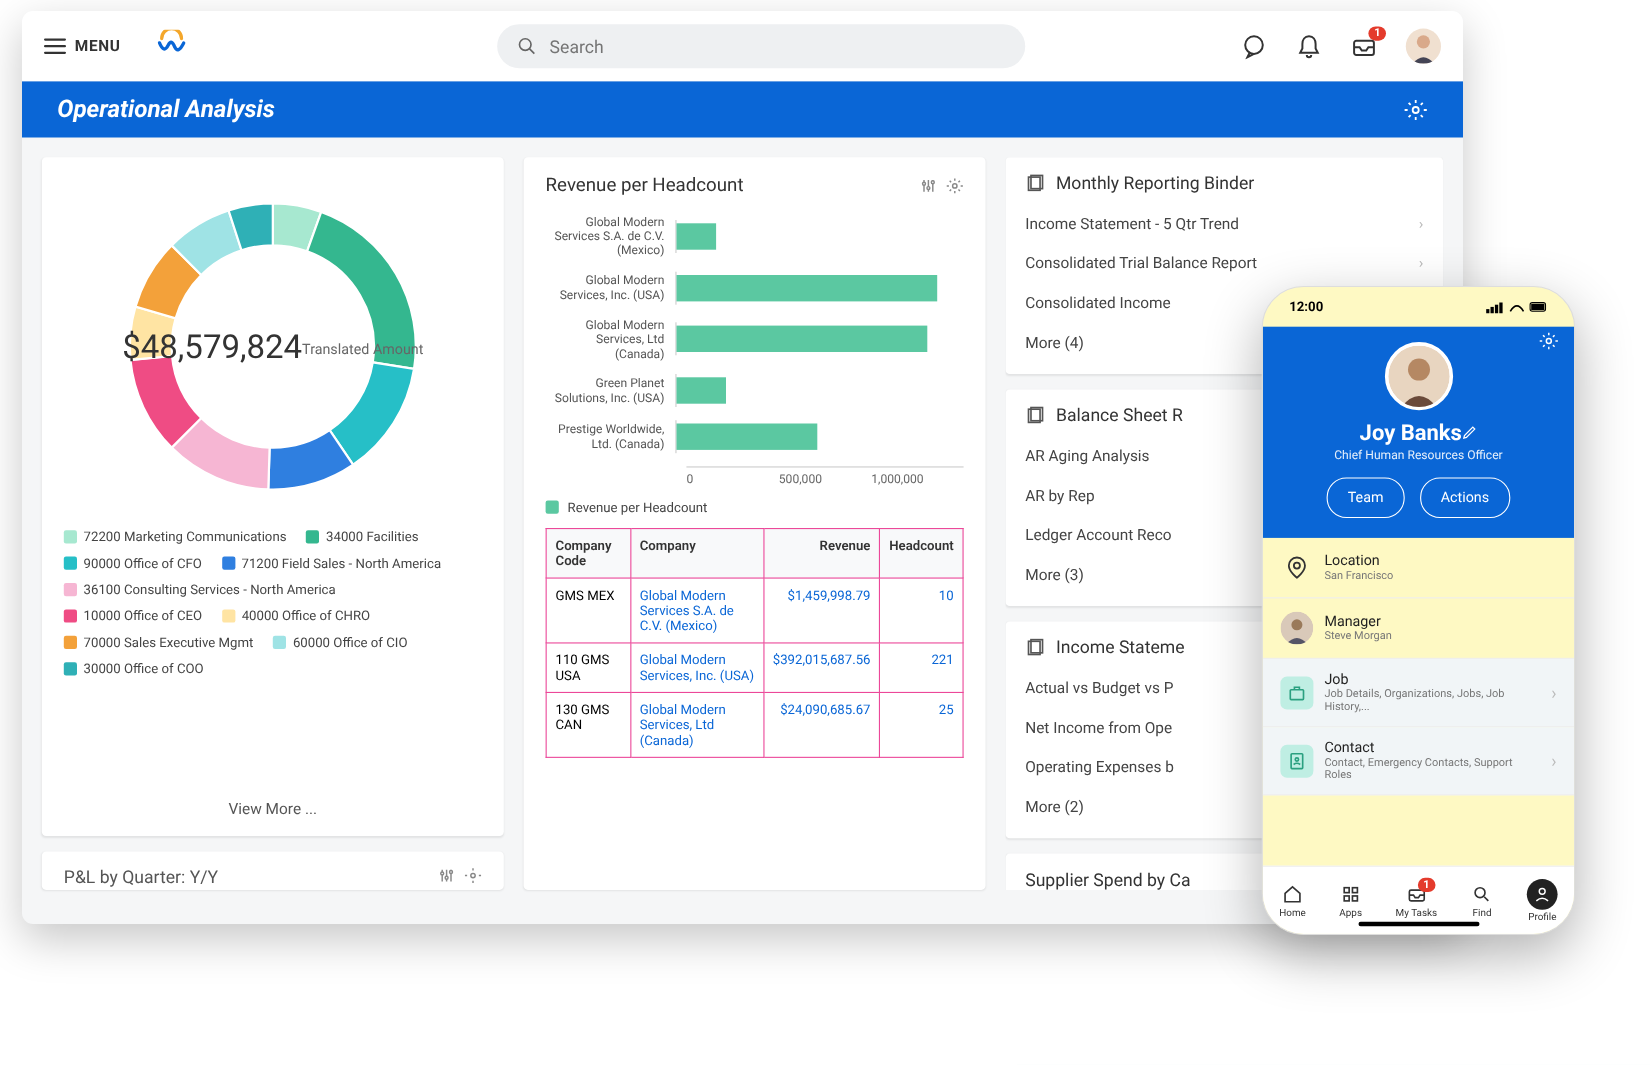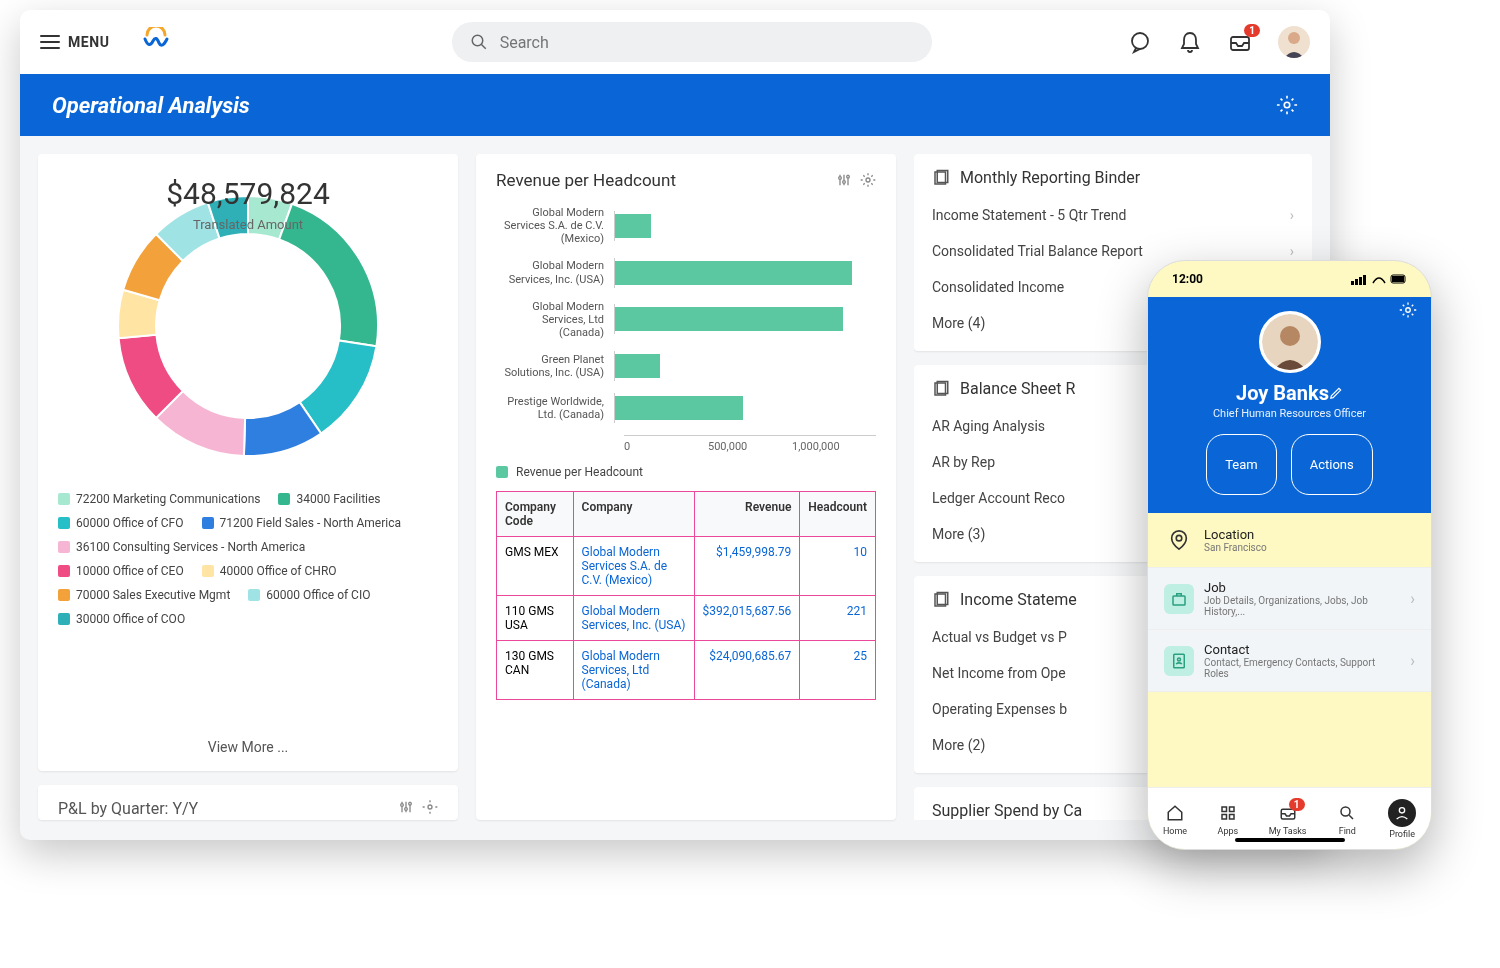--- a/index.html
+++ b/index.html
@@ -9,28 +9,28 @@
 .menu-btn { display: flex; align-items: center; gap: 8px; font-weight: 700; font-size: 14px; letter-spacing: 0.6px; cursor: pointer; color: #333; }
 .menu-btn .ham { width: 20px; height: 14px; display: flex; flex-direction: column; justify-content: space-between; }
 .menu-btn .ham span { height: 2px; background: #333; border-radius: 1px; }
 .logo { width: 32px; height: 32px; display: flex; align-items: center; justify-content: center; margin-left: 10px; }
 .search-bar { flex: 1; max-width: 480px; margin-left: 260px; height: 40px; background: #eef0f2; border-radius: 20px; display: flex; align-items: center; padding: 0 18px; color: #666; gap: 12px; }
 .search-bar input { border: none; background: transparent; outline: none; font-size: 16px; color: #b91c1c; }
 .topbar-right { margin-left: auto; display: flex; align-items: center; gap: 26px; }
 .icon-btn { width: 24px; height: 24px; position: relative; cursor: pointer; color: #333; }
 .badge { position: absolute; top: -6px; right: -8px; background: #e43b2c; color: #fff; font-size: 10px; border-radius: 8px; padding: 1px 5px; font-weight: 700; }
 .avatar { width: 32px; height: 32px; border-radius: 50%; background: #f0e0d0; display: flex; align-items: center; justify-content: center; overflow: hidden; }
-.banner { height: 62px; background: #0a66d6; color: #fff; display: flex; align-items: center; padding: 0 32px; font-size: 22px; font-weight: 700; font-style: italic; justify-content: space-between; }
+.banner { height: 51px; background: #0a66d6; color: #fff; display: flex; align-items: center; padding: 0 32px; font-size: 22px; font-weight: 700; font-style: italic; justify-content: space-between; }
 .content { padding: 18px; display: grid; grid-template-columns: 420px 420px 1fr; gap: 18px; height: calc(100% - 128px); overflow: hidden; }
 .card { background: #fff; border-radius: 4px; box-shadow: 0 1px 2px rgba(0,0,0,0.08); padding: 16px 20px; display: flex; flex-direction: column; }
 .card-head { display: flex; align-items: center; justify-content: space-between; margin-bottom: 8px; }
 .card-title { font-size: 17px; color: #333; font-weight: 400; }
 .card-icons { display: flex; gap: 8px; color: #888; }
 .donut-wrap { position: relative; width: 300px; height: 300px; align-self: center; margin-top: 6px; }
-.donut-center { position: absolute; inset: 0; display: flex; flex-direction: column; align-items: center; justify-content: flex-start; }
+.donut-center { position: absolute; inset: 0; display: flex; flex-direction: row; align-items: center; justify-content: center; }
 .donut-center .amount { font-size: 30px; color: #333; }
 .donut-center .sub { font-size: 13px; color: #666; margin-top: 6px; }
 .legend { margin-top: 16px; font-size: 12px; color: #444; display: flex; flex-wrap: wrap; gap: 10px 18px; }
 .legend-item { display: flex; align-items: center; gap: 6px; }
 .swatch { width: 12px; height: 12px; border-radius: 2px; }
 .view-more { text-align: center; color: #555; font-size: 14px; margin-top: auto; padding: 10px 0 0; }
 .bars-area { margin-top: 8px; }
 .bar-row { display: flex; align-items: center; font-size: 11px; color: #555; margin-bottom: 12px; }
 .bar-label { width: 118px; text-align: right; padding-right: 10px; line-height: 1.2; }
 .bar-track { flex: 1; height: 30px; position: relative; border-left: 1px solid #ccc; }
@@ -52,21 +52,21 @@
 
 
 .phone { position: absolute; right: 68px; top: 260px; width: 285px; height: 590px; background: #fef9c3; border-radius: 38px; box-shadow: 0 18px 50px rgba(0,0,0,0.3); overflow: hidden; border: 1px solid #ddd; }
 .phone-status { height: 36px; display: flex; align-items: center; justify-content: space-between; padding: 0 24px; font-size: 12px; font-weight: 700; }
 .phone-hero { background: #0a66d6; color: #fff; padding: 10px 16px 18px; text-align: center; position: relative; }
 .phone-hero .gear { position: absolute; right: 14px; top: 4px; }
 .phone-avatar { width: 62px; height: 62px; border-radius: 50%; background: #fff; margin: 4px auto 8px; border: 3px solid #fff; overflow: hidden; display:flex; align-items:center; justify-content:center;}
 .phone-name { font-size: 20px; font-weight: 700; }
 .phone-title { font-size: 11px; opacity: 0.9; margin-top: 2px; }
 .phone-btns { display: flex; gap: 14px; justify-content: center; margin-top: 14px; }
-.phone-btn { border: 1.5px solid #fff; border-radius: 18px; padding: 22px 18px; font-size: 13px; color: #fff; }
+.phone-btn { border: 1.5px solid #fff; border-radius: 18px; padding: 10px 18px; font-size: 13px; color: #fff; }
 .phone-section { display: flex; align-items: center; gap: 10px; padding: 12px 16px; border-bottom: 1px solid #eee; }
 .phone-section.alt { background: #f1f5f7; }
 .phone-section .psicon { width: 30px; height: 30px; border-radius: 6px; display:flex;align-items:center;justify-content:center;}
 .phone-section .texts { flex: 1; }
 .phone-section .texts .t1 { font-size: 13px; color: #222; }
 .phone-section .texts .t2 { font-size: 10px; color: #777; }
 .phone-tabs { position: absolute; bottom: 0; left: 0; right: 0; height: 62px; border-top: 1px solid #eee; display: flex; justify-content: space-around; align-items: center; background: #fff; }
 .ptab { display: flex; flex-direction: column; align-items: center; font-size: 9px; color: #333; gap: 2px; position:relative;}
 .ptab .picon { width: 22px; height: 22px; display:flex; align-items:center; justify-content:center; }
 .ptab.active .picon { background: #222; border-radius: 50%; color: #fff; width: 28px; height: 28px; }
@@ -166,21 +166,21 @@
             <div class="legend-item">
               <span class="swatch" style="background:#a7e8d0"></span>
               <span>72200 Marketing Communications</span>
             </div>
             <div class="legend-item">
               <span class="swatch" style="background:#34b78f"></span>
               <span>34000 Facilities</span>
             </div>
             <div class="legend-item">
               <span class="swatch" style="background:#26bfc7"></span>
-              <span>60000 Office of CFO</span>
+              <span>90000 Office of CFO</span>
             </div>
             <div class="legend-item">
               <span class="swatch" style="background:#2f7fe0"></span>
               <span>71200 Field Sales - North America</span>
             </div>
             <div class="legend-item">
               <span class="swatch" style="background:#f6b6d3"></span>
               <span>36100 Consulting Services - North America</span>
             </div>
             <div class="legend-item">
@@ -460,20 +460,33 @@
         <svg width="22" height="22" viewBox="0 0 24 24" stroke="#333" fill="none" stroke-width="1.8">
           <circle cx="12" cy="10" r="3"></circle>
           <path d="M12 2 C7 2 4 6 4 10 C4 16 12 22 12 22 C12 22 20 16 20 10 C20 6 17 2 12 2 Z"></path>
         </svg>
       </div>
     <div class="texts">
         <div class="t1">Location</div>
         <div class="t2">San Francisco</div>
       </div>
   </div>
+  <div class="phone-section">
+    <div class="psicon" style="border-radius:50%;overflow:hidden;">
+        <svg width="30" height="30" viewBox="0 0 30 30">
+          <circle cx="15" cy="15" r="15" fill="#d9c9b9"></circle>
+          <circle cx="15" cy="12" r="5" fill="#9a7a5a"></circle>
+          <path d="M5 30 Q15 18 25 30" fill="#556"></path>
+        </svg>
+      </div>
+    <div class="texts">
+        <div class="t1">Manager</div>
+        <div class="t2">Steve Morgan</div>
+      </div>
+  </div>
   <div class="phone-section alt">
     <div class="psicon" style="background:#bfeee3;">
         <svg width="18" height="18" viewBox="0 0 24 24" stroke="#2aa080" fill="none" stroke-width="2">
           <rect x="4" y="8" width="16" height="12" rx="1"></rect>
           <path d="M9 8 V5 H15 V8"></path>
         </svg>
       </div>
     <div class="texts">
         <div class="t1">Job</div>
         <div class="t2">Job Details, Organizations, Jobs, Job History,...</div>

